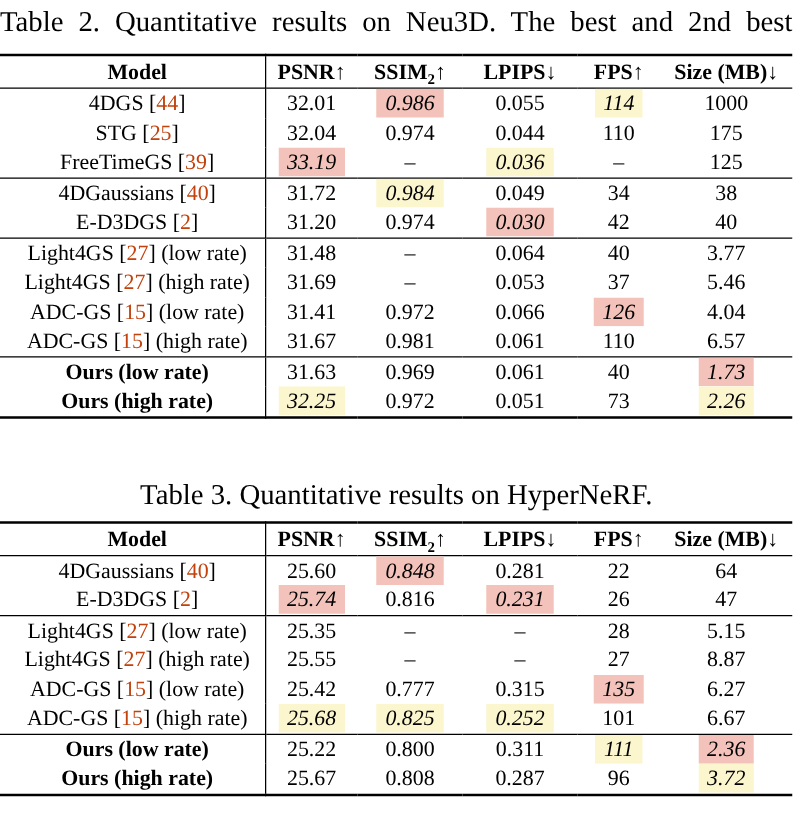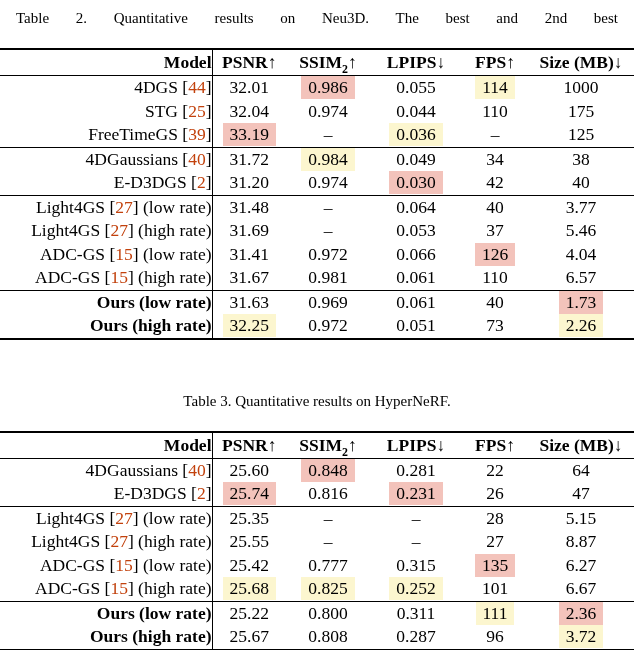--- a/index.html
+++ b/index.html
@@ -5,21 +5,21 @@
   html,body{margin:0;padding:0;background:#ffffff;}
   body{
     width:634px;height:650px;overflow:hidden;
     font-family:"Liberation Serif","DejaVu Serif",serif;
     color:#000;
     -webkit-font-smoothing:antialiased;
   }
   .page{width:634px;}
 
   
-  .caption{font-size:15px;line-height:28px;margin:16px;}
+  .caption{font-size:23px;line-height:28px;margin:0;}
   .cap-line1{text-align:justify;text-align-last:justify;}
   .cap-line2{text-align:left;}
   .caption-top{margin-top:4px;}
   .caption-center{text-align:center;margin-top:47px;}
 
   
   .hl-red{background:#f3c3bb;padding:2px 6px;}
   .hl-yellow{background:#fcf6cf;padding:2px 6px;}
 
   
@@ -31,27 +31,27 @@
   .tbl2{margin-top:11px;}
   .tbl3{margin-top:7px;}
   col.c-model{width:212px;}
   col.c-psnr{width:74px;}
   col.c-ssim{width:84px;}
   col.c-lpips{width:92px;}
   col.c-fps{width:66px;}
   col.c-size{width:106px;}
   th,td{padding:0;height:23.5px;vertical-align:middle;white-space:nowrap;overflow:hidden;}
   thead th{height:25px;border-bottom:1.2px solid #000;font-weight:bold;}
-  th.model,td.model{text-align:right;padding-left:8px;border-right:1.2px solid #000;}
+  th.model,td.model{text-align:center;padding-left:8px;border-right:1.2px solid #000;}
   th.val,td.val{text-align:center;}
   tr.sep td{border-top:1px solid #000;}
   td.model.bold{font-weight:bold;}
   sub{font-size:68%;line-height:0;}
   .cite{color:#c2410c;}
-  td .hl-red,td .hl-yellow{display:inline-block;padding:1px 7px;}
+  td .hl-red,td .hl-yellow{display:inline-block;padding:1px 7px;font-style:italic;}
 </style>
 </head>
 <body>
 
 <div class="page">
 
   <div class="caption caption-top">
     <div class="cap-line1">Table 2.  Quantitative results on Neu3D. The best and 2nd best</div>
   </div>
 

